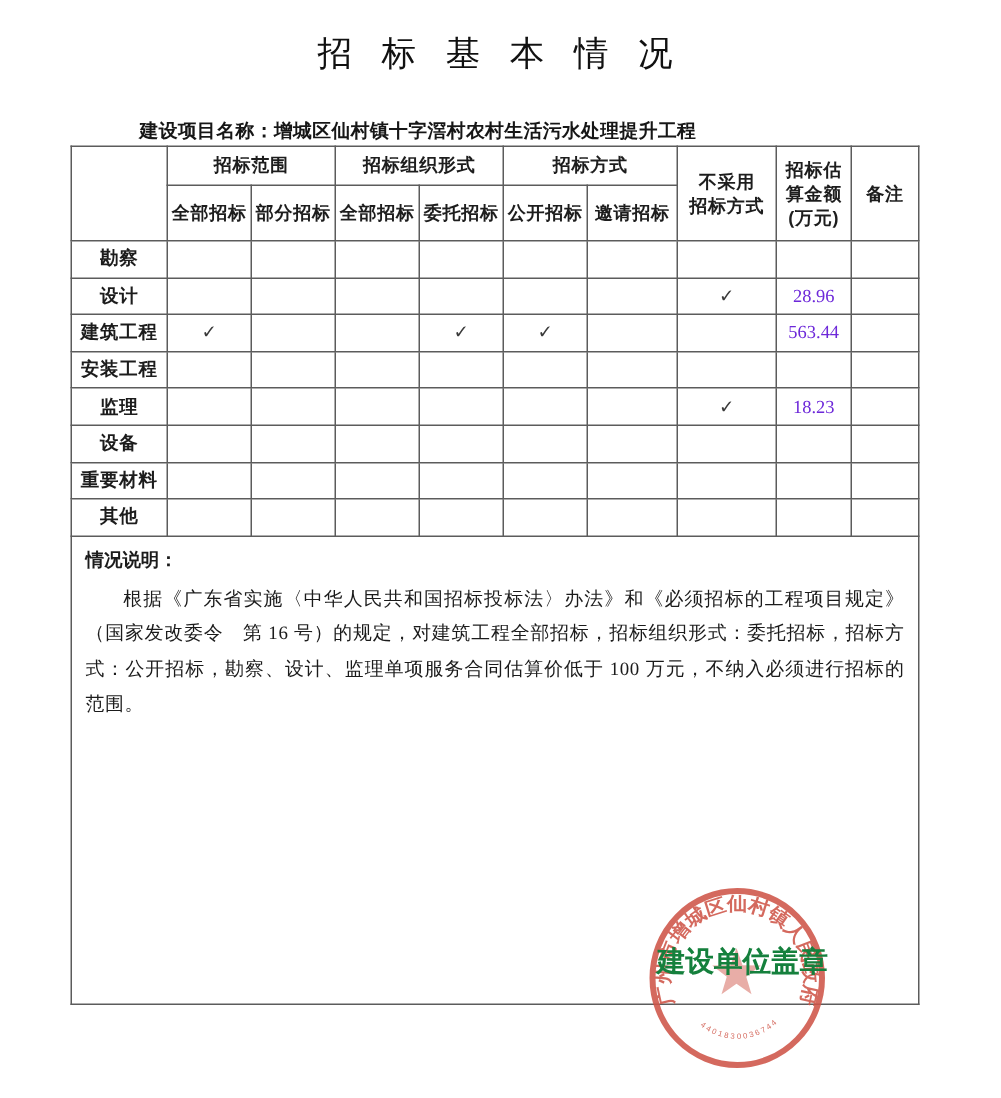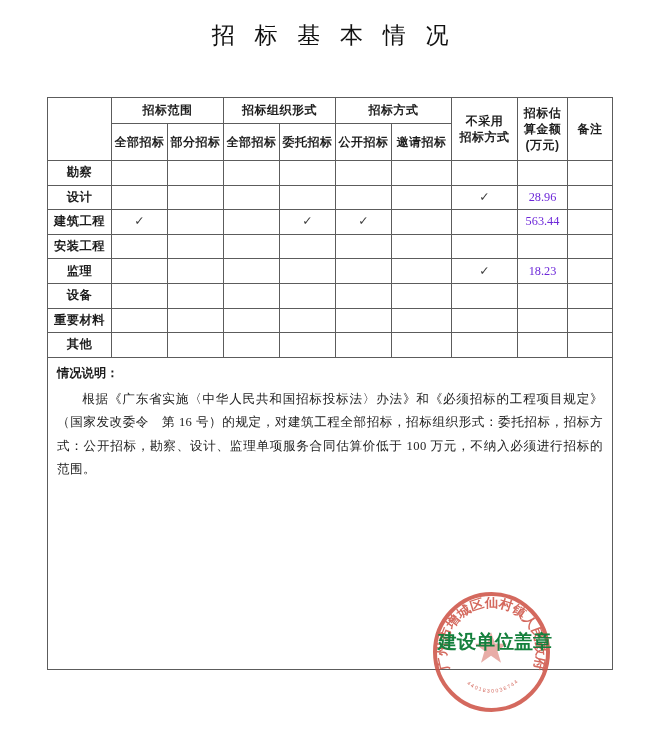--- a/index.html
+++ b/index.html
@@ -123,20 +123,23 @@
     opacity: 0.88;
   }
 </style>
 </head>
 <body>
 
 <div class="page">
 
   <h1 class="doc-title">招 标 基 本 情 况</h1>
 
+  <div class="project-line">
+    <span>建设项目名称：</span><span>增城区仙村镇十字滘村农村生活污水处理提升工程</span>
+  </div>
 
   <table class="bid-table">
     <colgroup>
       <col style="width:64px">
         <col style="width:56px">
         <col style="width:56px">
       <col style="width:56px">
         <col style="width:56px">
         <col style="width:56px">
       <col style="width:60px">

